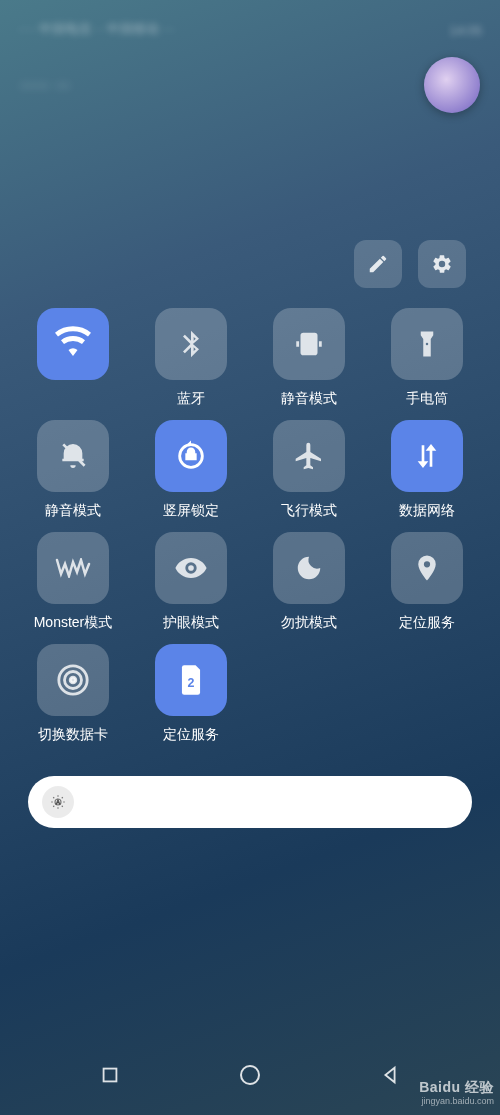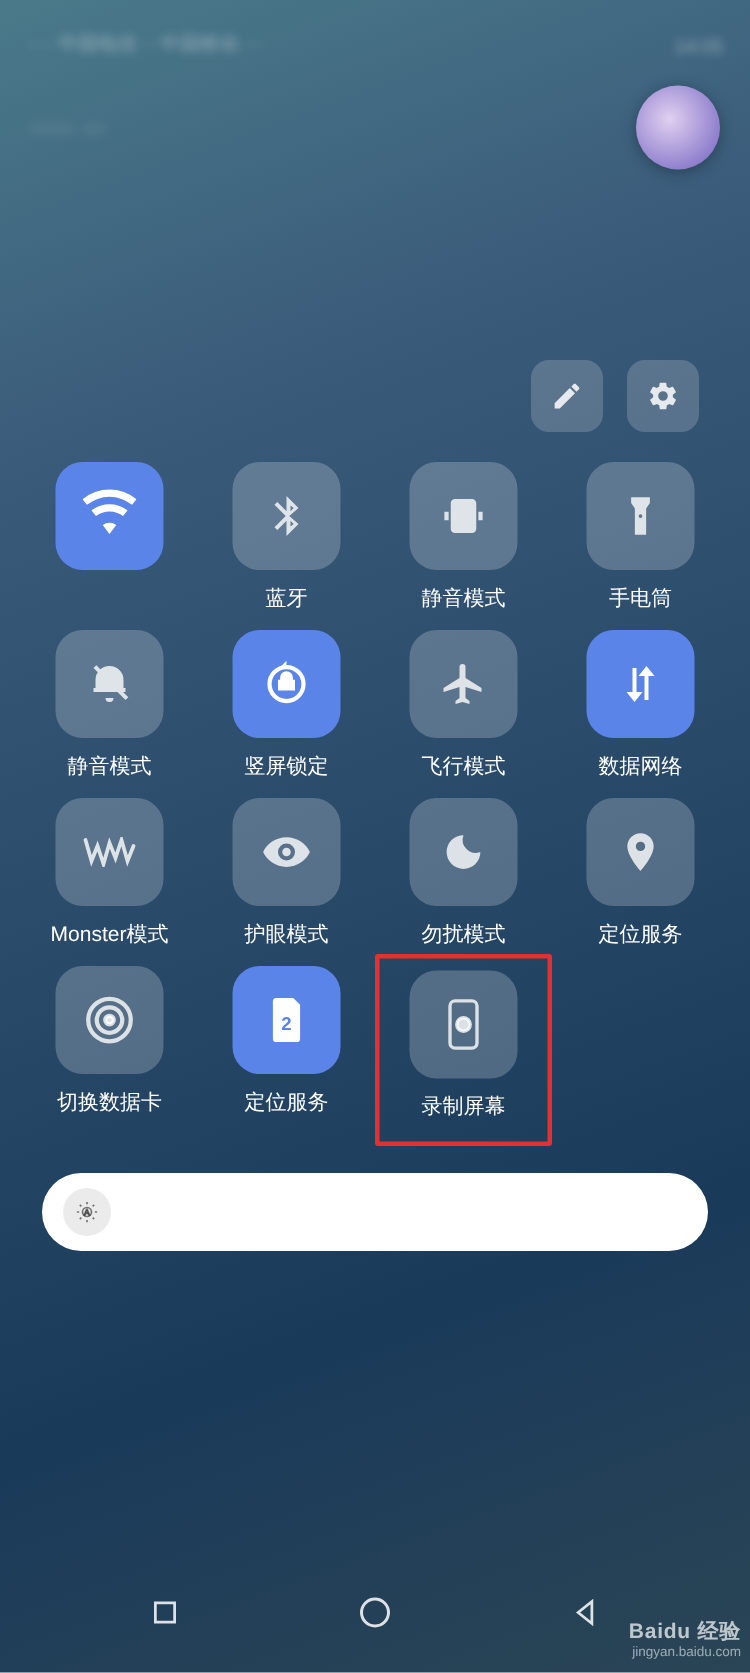--- a/index.html
+++ b/index.html
@@ -304,29 +304,20 @@
   <div class="toggle-cell">
     <div class="toggle-btn active">
       <svg width="28" height="34" viewBox="0 0 24 30" fill="currentColor">
           <path d="M6 2h10l4 4v20a2 2 0 01-2 2H6a2 2 0 01-2-2V4a2 2 0 012-2z"></path>
           <text x="12" y="21" text-anchor="middle" fill="#5b84e8" font-size="11" font-weight="bold">2</text>
         </svg>
     </div>
     <span class="toggle-label">定位服务</span>
   </div>
 
-  <div class="toggle-cell highlight-box">
-    <div class="toggle-btn">
-      <svg width="28" height="36" viewBox="0 0 24 32" fill="none" stroke="currentColor" stroke-width="2">
-          <rect x="4" y="2" width="16" height="28" rx="3"></rect>
-          <circle cx="12" cy="16" r="4" fill="currentColor"></circle>
-        </svg>
-    </div>
-    <span class="toggle-label">录制屏幕</span>
-  </div>
 
 </div>
 
 <div class="brightness-bar">
   <div class="brightness-icon">
     <svg width="18" height="18" viewBox="0 0 24 24" fill="none" stroke="currentColor" stroke-width="1.5">
         <circle cx="12" cy="12" r="4"></circle>
         <path d="M12 3v2M12 19v2M3 12h2M19 12h2M5.6 5.6l1.4 1.4M17 17l1.4 1.4M17 7l1.4-1.4M5.6 18.4L7 17"></path>
         <text x="12" y="15" text-anchor="middle" font-size="7" fill="currentColor">A</text>
       </svg>

